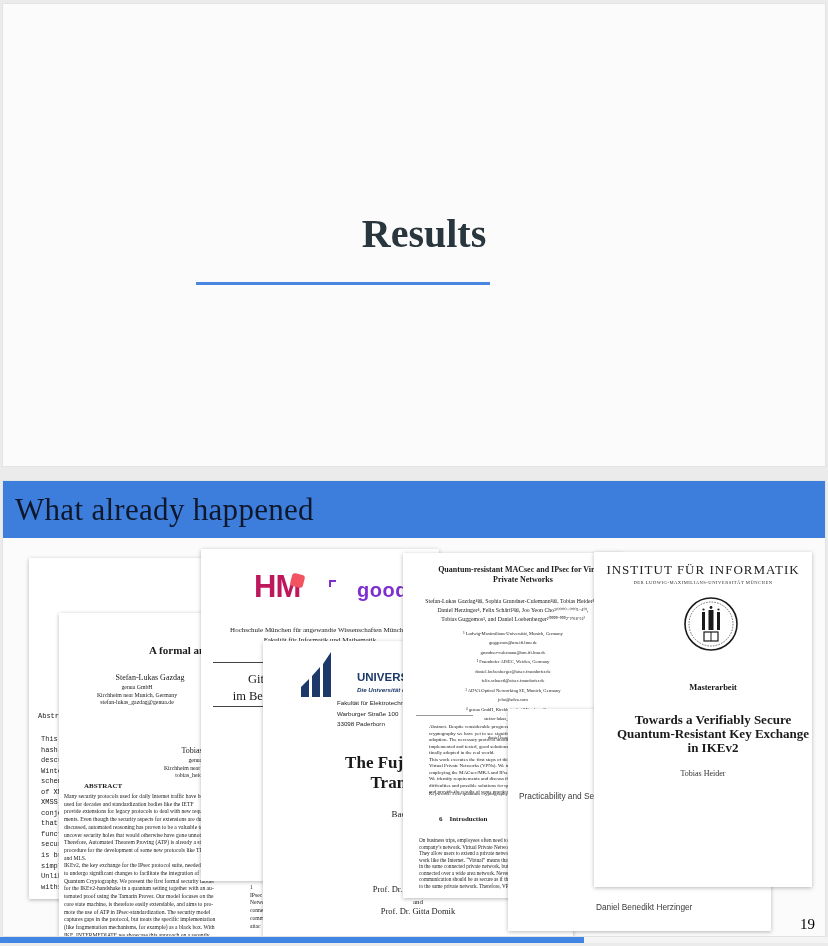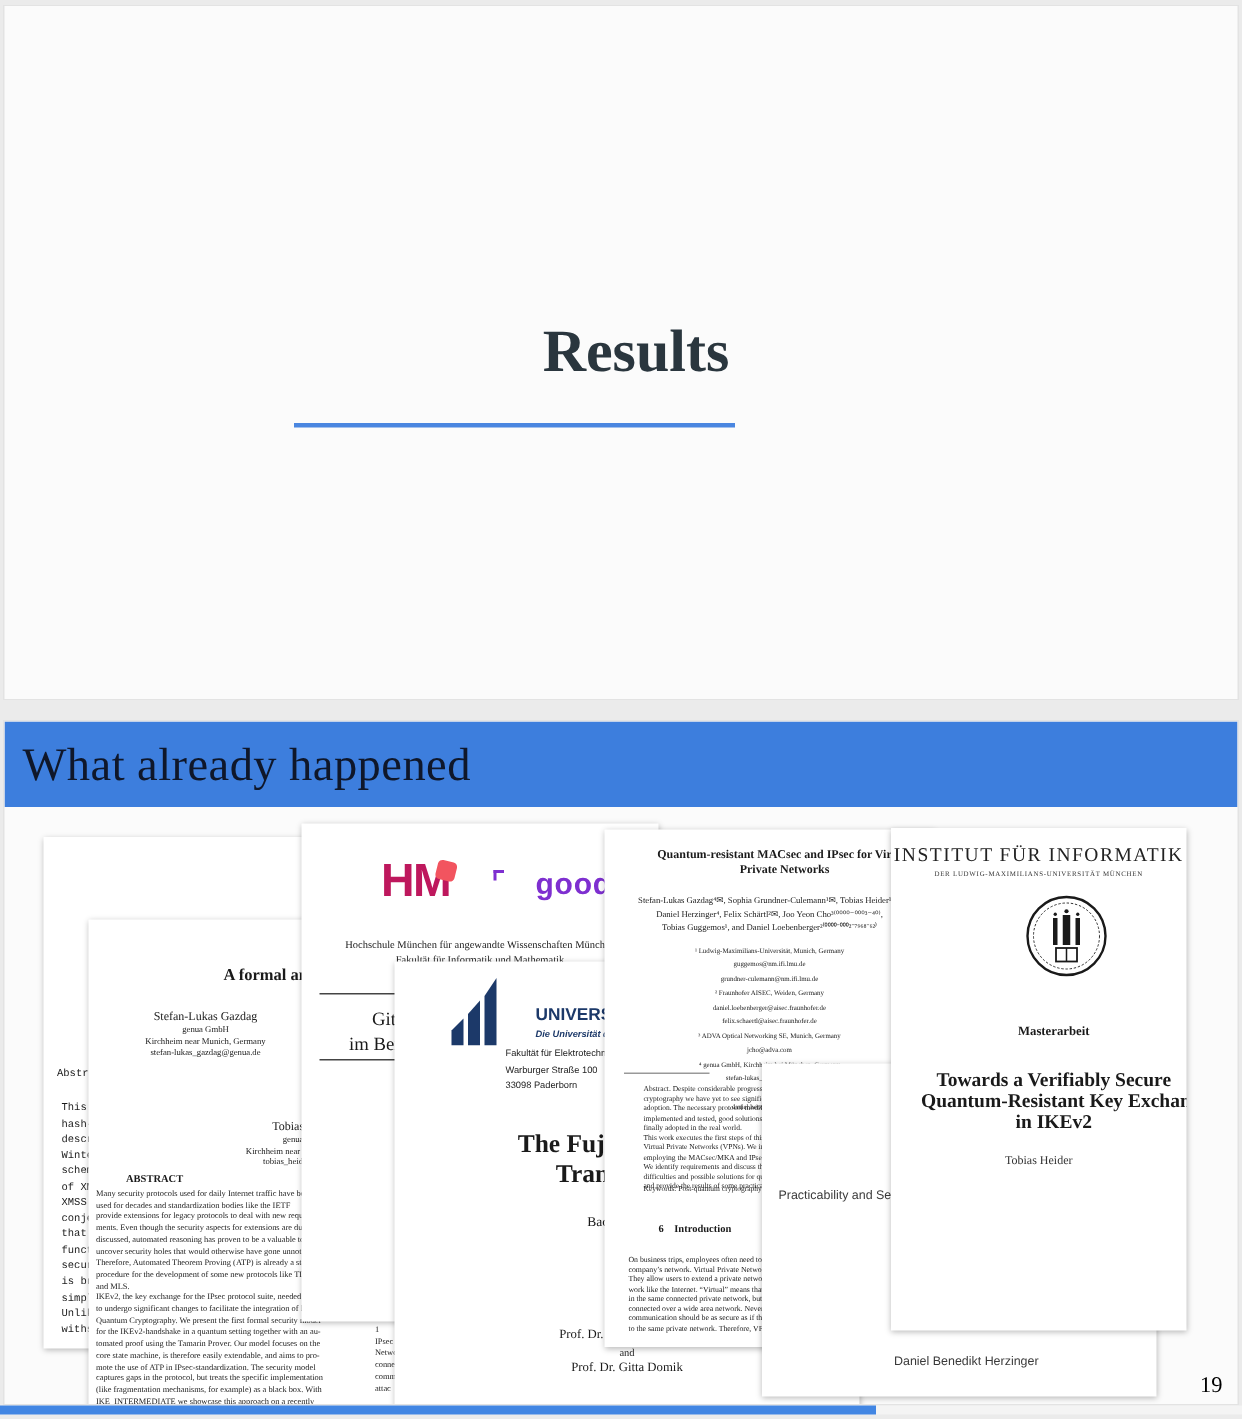--- a/index.html
+++ b/index.html
@@ -44,21 +44,21 @@
 functions. XMSS provides strong security guarantees and is even
 secure when the collision resistance of the underlying hash
 is broken. It is suitable for compact implementations, is
 simple to implement, and naturally resists side-channel attacks.
 Unlike most other signature systems, hash-based signatures can
 withstand known attacks using quantum computers.</div>
   </div>
 
   <div class="page" style="left:56px;top:132px;width:234px;height:330px;z-index:2;">
     <div class="t ser b" style="left:70px;top:31px;font-size:11px;white-space:nowrap;">A formal analysis of IKEv2's post-quantum extension</div>
-    <div class="t pre ser" style="left:0px;top:60px;width:156px;text-align:center;font-size:8px;">Stefan-Lukas Gazdag</div>
+    <div class="t pre ser" style="left:13px;top:60px;width:156px;text-align:center;font-size:8px;">Stefan-Lukas Gazdag</div>
     <div class="t pre ser" style="left:0px;top:71px;width:156px;text-align:center;font-size:5.8px;line-height:7.7px;">genua GmbH
 Kirchheim near Munich, Germany
 stefan-lukas_gazdag@genua.de</div>
     <div class="t pre ser" style="left:65px;top:133px;width:160px;text-align:center;font-size:8px;">Tobias Heider</div>
     <div class="t pre ser" style="left:65px;top:144px;width:160px;text-align:center;font-size:5.8px;line-height:7.7px;">genua GmbH
 Kirchheim near Munich, Germany
 tobias_heider@genua.de</div>
     <div class="t ser b" style="left:5px;top:169px;font-size:7px;">ABSTRACT</div>
     <div class="t pre ser" style="left:5px;top:180px;font-size:5.6px;line-height:7.7px;">Many security protocols used for daily Internet traffic have been
 used for decades and standardization bodies like the IETF
@@ -164,21 +164,21 @@
 connected over a wide area network. Nevertheless, all of the
 communication should be as secure as if they were connected
 to the same private network. Therefore, VPNs apply crypto-</div>
   </div>
 
   <div class="page" style="left:505px;top:228px;width:263px;height:222px;z-index:6;">
     <div class="t sans" style="left:11px;top:82px;font-size:8.3px;color:#3a3a3a;white-space:nowrap;">Practicability and Security of Post-Quantum VPNs</div>
     <div class="t sans" style="left:88px;top:193px;font-size:8.3px;color:#3a3a3a;white-space:nowrap;">Daniel Benedikt Herzinger</div>
   </div>
 
-  <div class="page" style="left:591px;top:71px;width:197px;height:335px;z-index:7;">
+  <div class="page" style="left:591px;top:71px;width:218px;height:335px;z-index:7;">
     <div class="t ser ctr" style="top:10px;font-size:13px;letter-spacing:1px;color:#222;">INSTITUT FÜR INFORMATIK</div>
     <div class="t ser ctr" style="top:28px;font-size:4.6px;letter-spacing:.5px;color:#333;">DER LUDWIG-MAXIMILIANS-UNIVERSITÄT MÜNCHEN</div>
     <svg width="56" height="56" viewBox="0 0 56 56" style="position:absolute;left:89px;top:44px;">
       <circle cx="28" cy="28" r="26" fill="#fff" stroke="#1a1a1a" stroke-width="1.6"></circle>
       <circle cx="28" cy="28" r="22" fill="none" stroke="#1a1a1a" stroke-width="0.6" stroke-dasharray="1.6 1.2"></circle>
       <rect x="19" y="16" width="3" height="18" fill="#1a1a1a"></rect>
       <rect x="34" y="16" width="3" height="18" fill="#1a1a1a"></rect>
       <rect x="25.5" y="14" width="5" height="20" fill="#1a1a1a"></rect>
       <circle cx="28" cy="11.5" r="1.4" fill="#1a1a1a"></circle>
       <circle cx="20.5" cy="13.5" r="1.1" fill="#1a1a1a"></circle>

